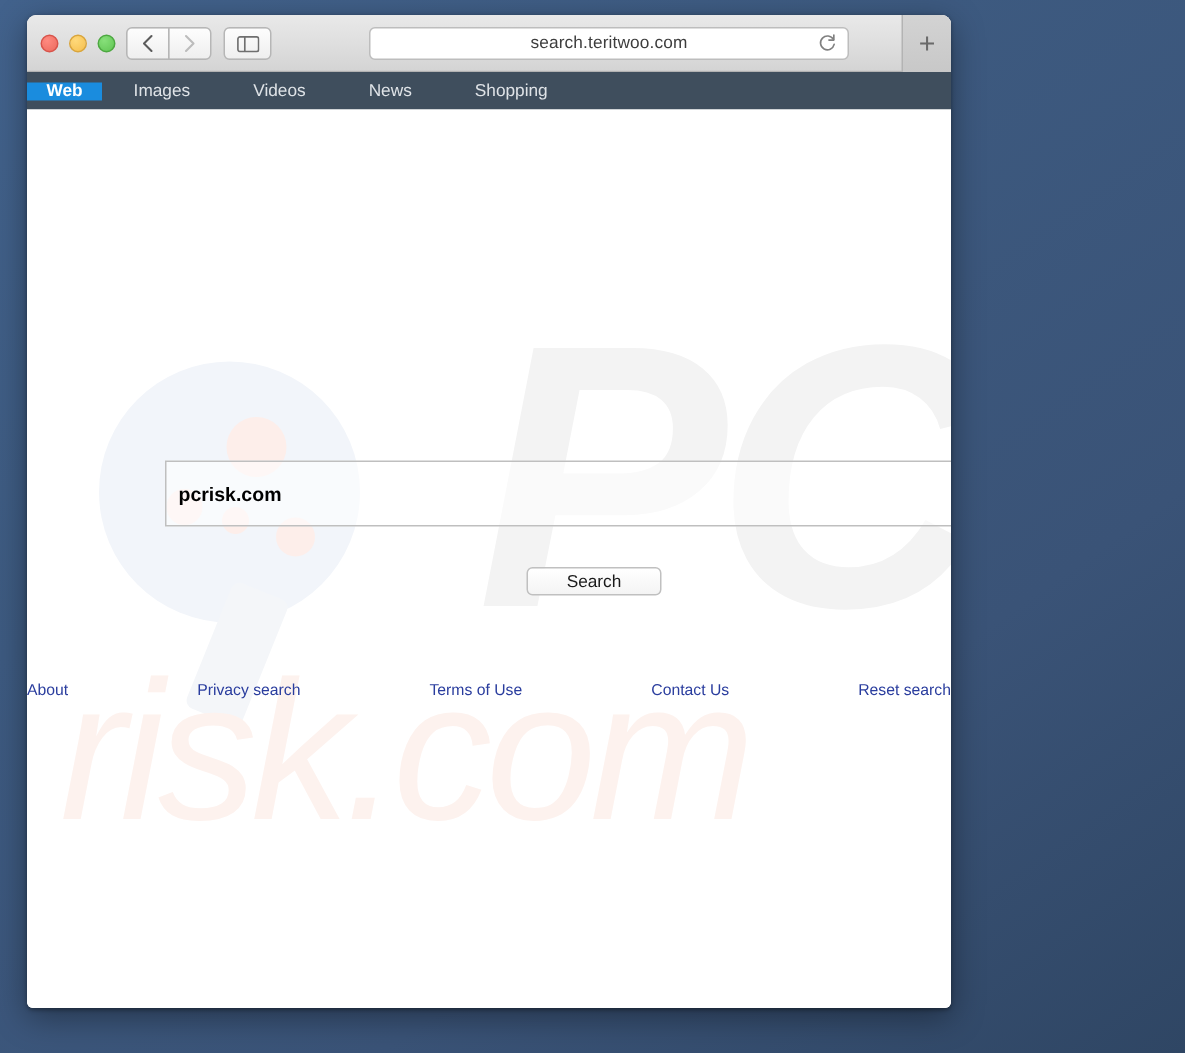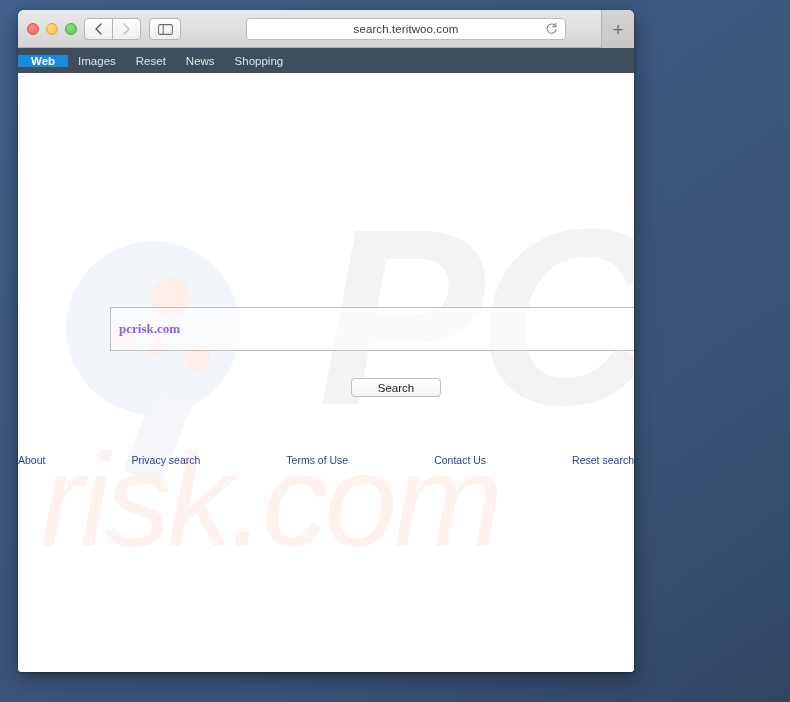--- a/index.html
+++ b/index.html
@@ -123,21 +123,21 @@
   #navbar {
     height: 25px;
     background: #3f4e5d;
     display: flex;
     align-items: center;
     font-size: 11.5px;
   }
   .nav-item {
     display: flex;
     align-items: center;
-    padding: 0 10px;
+    padding: 0 21px;
     color: #e3e7ea;
     font-weight: bold;
     white-space: nowrap;
   }
   .nav-item.active {
     background: #1a8cde;
     color: #ffffff;
     padding: 0 13px;
   }
   .nav-item:not(.active) { font-weight: normal; color: #dfe3e7; }
@@ -220,22 +220,21 @@
     background: rgba(255,255,255,0.55);
     border: 1px solid #bfbfbf;
     box-sizing: border-box;
     display: flex;
     align-items: center;
   }
   #search-value {
     padding-left: 8px;
     font-size: 13px;
     font-weight: bold;
-    color: #8b5cf6;
-    font-family: Liberation Serif, serif;
+    color: #000000;
   }
 
   #search-button {
     position: absolute;
     left: 333px;
     top: 305px;
     width: 90px;
     height: 19px;
     background: linear-gradient(to bottom, #ffffff, #f4f4f4);
     border: 1px solid #c0c0c0;
@@ -320,21 +319,21 @@
         <path d="M3.4 3.1 L3.4 1.9 A1.3 1.3 0 0 1 4.7 0.6 L11.8 0.6 A1.3 1.3 0 0 1 13.1 1.9 L13.1 8.6 A1.3 1.3 0 0 1 11.8 9.9 L10.2 9.9" stroke="#6f6f6f" stroke-width="1.1" fill="none" stroke-linejoin="round"></path>
       </svg>
     </div>
 
     <div id="newtab-btn">+</div>
   </div>
 
   <div id="navbar">
     <div class="nav-item active">Web</div>
     <div class="nav-item">Images</div>
-    <div class="nav-item">Reset</div>
+    <div class="nav-item">Videos</div>
     <div class="nav-item">News</div>
     <div class="nav-item">Shopping</div>
   </div>
 
   <div id="page">
 
     <div id="wm-magnifier"></div>
     <div id="wm-mag-handle"></div>
     <div class="wm-dot" id="wm-dot-1"></div>
     <div class="wm-dot" id="wm-dot-2"></div>

